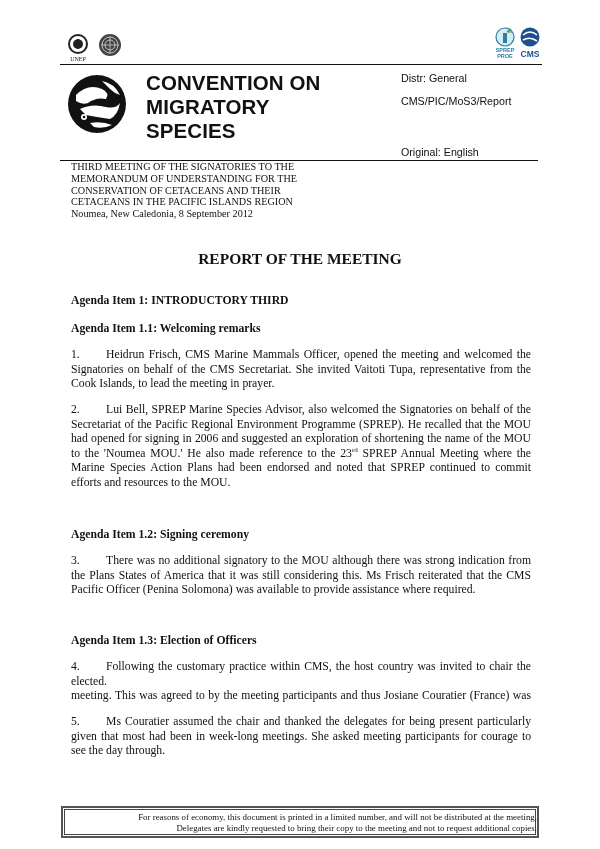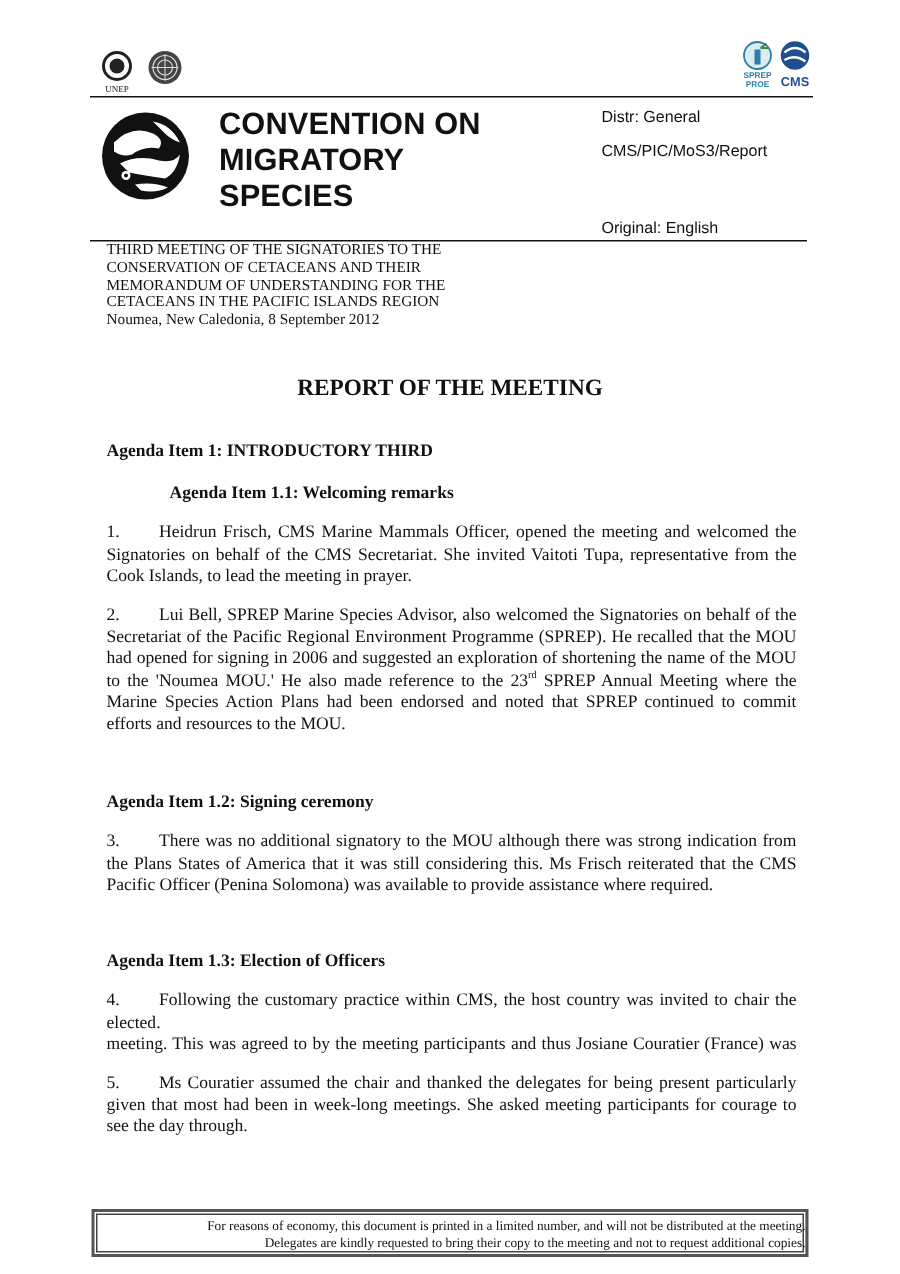--- a/index.html
+++ b/index.html
@@ -102,30 +102,30 @@
 <div id="meta-block" class="abs sans">
   <div id="meta-distr">Distr:  General</div>
   <div id="meta-docref">CMS/PIC/MoS3/Report</div>
   <div id="meta-original">Original: English</div>
 </div>
 
 <div id="rule-bottom" class="rule"></div>
 
 <div id="meeting-title" class="abs serif">
   <div>THIRD MEETING OF THE SIGNATORIES TO THE</div>
+  <div>MEMORANDUM OF UNDERSTANDING FOR THE</div>
   <div>CONSERVATION OF CETACEANS AND THEIR</div>
-  <div>MEMORANDUM OF UNDERSTANDING FOR THE</div>
   <div>CETACEANS IN THE PACIFIC ISLANDS REGION</div>
   <div>Noumea, New Caledonia, 8 September 2012</div>
 </div>
 
 <div id="report-heading" class="abs serif">REPORT OF THE MEETING</div>
 
 <div class="agenda serif" style="top:294px;">Agenda Item 1: INTRODUCTORY THIRD</div>
-<div class="agenda serif" style="top:322px;margin-left:42px;">Agenda Item 1.1: Welcoming remarks</div>
+<div class="agenda serif" style="top:322px;">Agenda Item 1.1: Welcoming remarks</div>
 
 <div class="para serif" style="top:348px;">
   <span class="line"><span class="num">1.</span><span>Heidrun Frisch, CMS Marine Mammals Officer, opened the meeting and welcomed the</span></span>
   <span class="line">Signatories on behalf of the CMS Secretariat.  She invited Vaitoti Tupa, representative from the</span>
   <span class="line last">Cook Islands, to lead the meeting in prayer.</span>
 </div>
 
 <div class="para serif" style="top:403px;">
   <span class="line"><span class="num">2.</span><span>Lui Bell, SPREP Marine Species Advisor, also welcomed the Signatories on behalf of the</span></span>
   <span class="line">Secretariat of the Pacific Regional Environment Programme (SPREP).  He recalled that the MOU</span>

